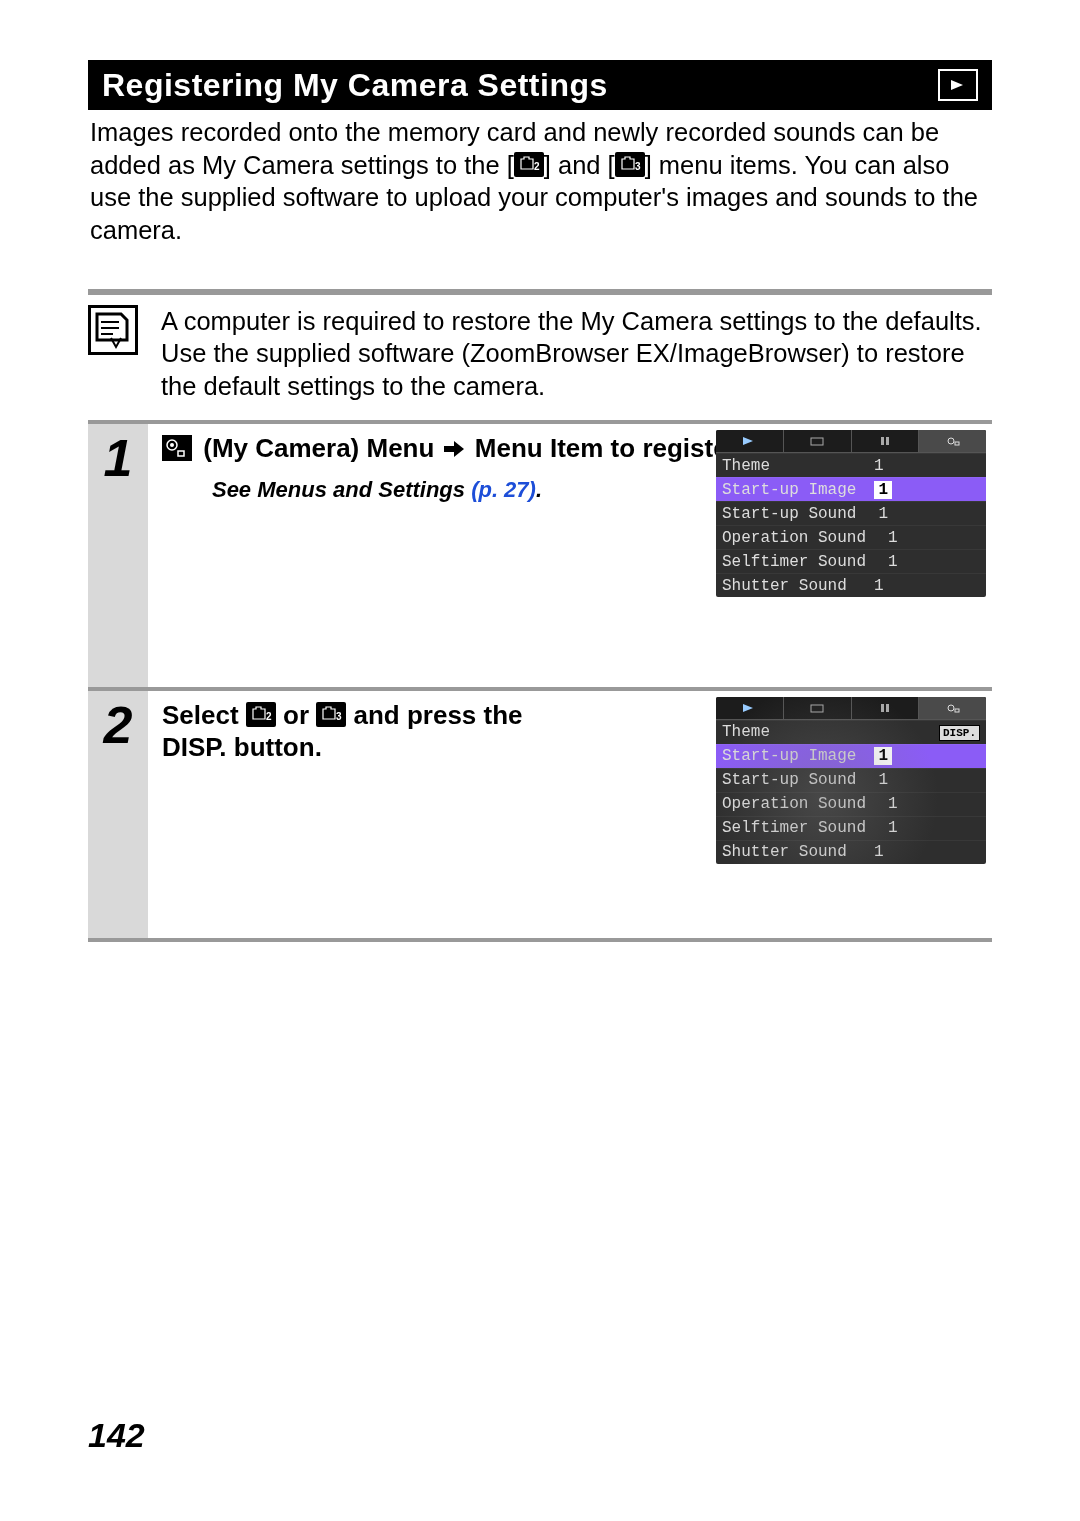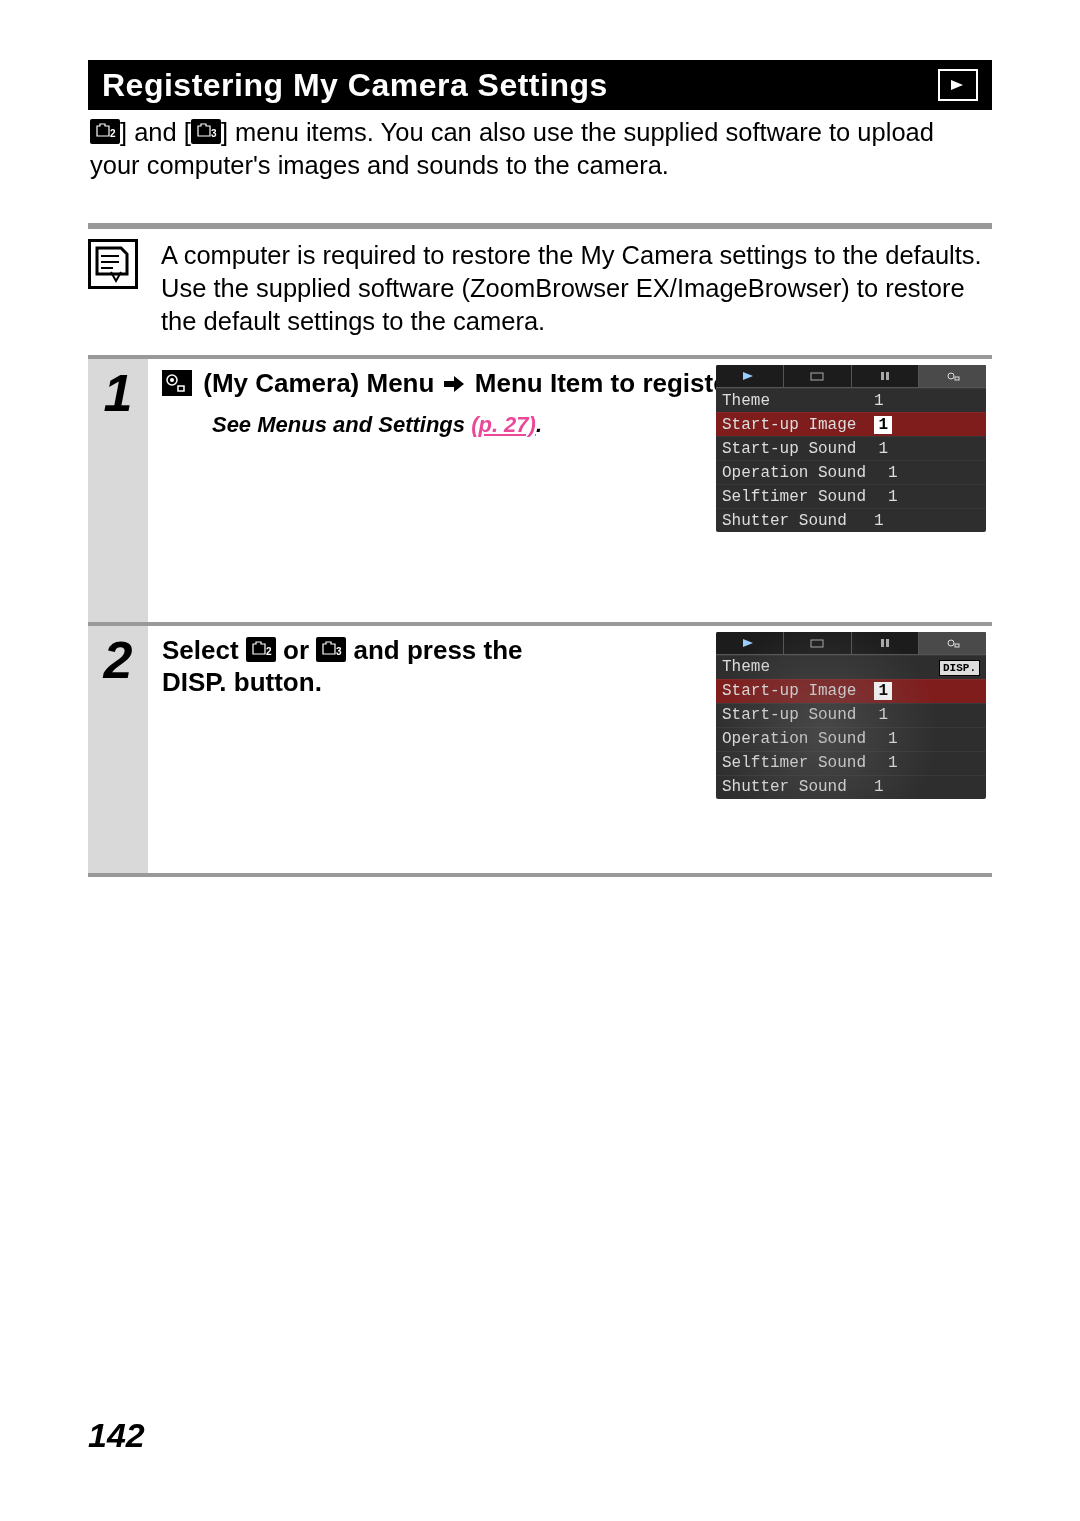--- a/index.html
+++ b/index.html
@@ -113,21 +113,21 @@
     line-height: 1.25;
   }
   .seeref {
     font-style: italic;
     font-weight: bold;
     font-size: 22px;
     margin-top: 10px;
     text-align: center;
     width: 430px;
   }
-  .seeref .pnum { color: #ec4899; text-decoration: underline; }
+  .seeref .pnum { color: #1d4ed8; }
 
   
   .camshot {
     position: absolute;
     right: 6px;
     width: 270px;
     background: #2e2e2e;
     border-radius: 2px;
     padding: 0;
     overflow: hidden;
@@ -161,21 +161,21 @@
   .cs-row {
     display: flex;
     align-items: center;
     height: 24px;
     padding: 0 6px;
     border-top: 1px solid rgba(255,255,255,0.05);
     gap: 18px;
   }
   .cs-row .lbl { flex: 0 0 130px; white-space: nowrap; }
   .cs-row .val { flex: 1; text-align:left; padding-left:4px;}
-  .cs-row.hl { background: #7f1d1d; }
+  .cs-row.hl { background: #8b5cf6; }
   .cs-row.hl .val { background:#fff; color:#000; padding:0 4px; display:inline-block; width:auto; flex:0 0 auto; font-weight:bold;}
   .disp-tag {
     position:absolute;
     right:6px; top:28px;
     background:#ddd; color:#000;
     font-size:11px; font-weight:bold;
     padding:1px 3px;
     border:1px solid #000;
   }
 
@@ -213,21 +213,21 @@
   <div class="title-bar">
     <h1>Registering My Camera Settings</h1>
     <span class="play-icon-box">
       <svg width="18" height="14" viewBox="0 0 18 14">
           <polygon points="2,2 14,7 2,12" fill="#fff"></polygon>
         </svg>
     </span>
   </div>
 
   <p class="intro">
-    <span class="inline-glyph"><svg width="24" height="19" viewBox="0 0 24 19">
+    <span>Images recorded onto the memory card and newly recorded sounds can be added as My Camera settings to the [</span><span class="inline-glyph"><svg width="24" height="19" viewBox="0 0 24 19">
           <path d="M4 4 h3 v-2 h5 v2 h4 v10 h-12 z" fill="none" stroke="#fff" stroke-width="1.2"></path>
           <text x="17" y="15" font-size="10" fill="#fff" font-family="Arial" font-weight="bold">2</text>
         </svg></span><span>] and [</span><span class="inline-glyph"><svg width="24" height="19" viewBox="0 0 24 19">
           <path d="M4 4 h3 v-2 h5 v2 h4 v10 h-12 z" fill="none" stroke="#fff" stroke-width="1.2"></path>
           <text x="17" y="15" font-size="10" fill="#fff" font-family="Arial" font-weight="bold">3</text>
         </svg></span><span>] menu items. You can also use the supplied software to upload your computer's images and sounds to the camera.</span>
   </p>
 
   <div class="tip-row">
     <div class="tip-icon">

